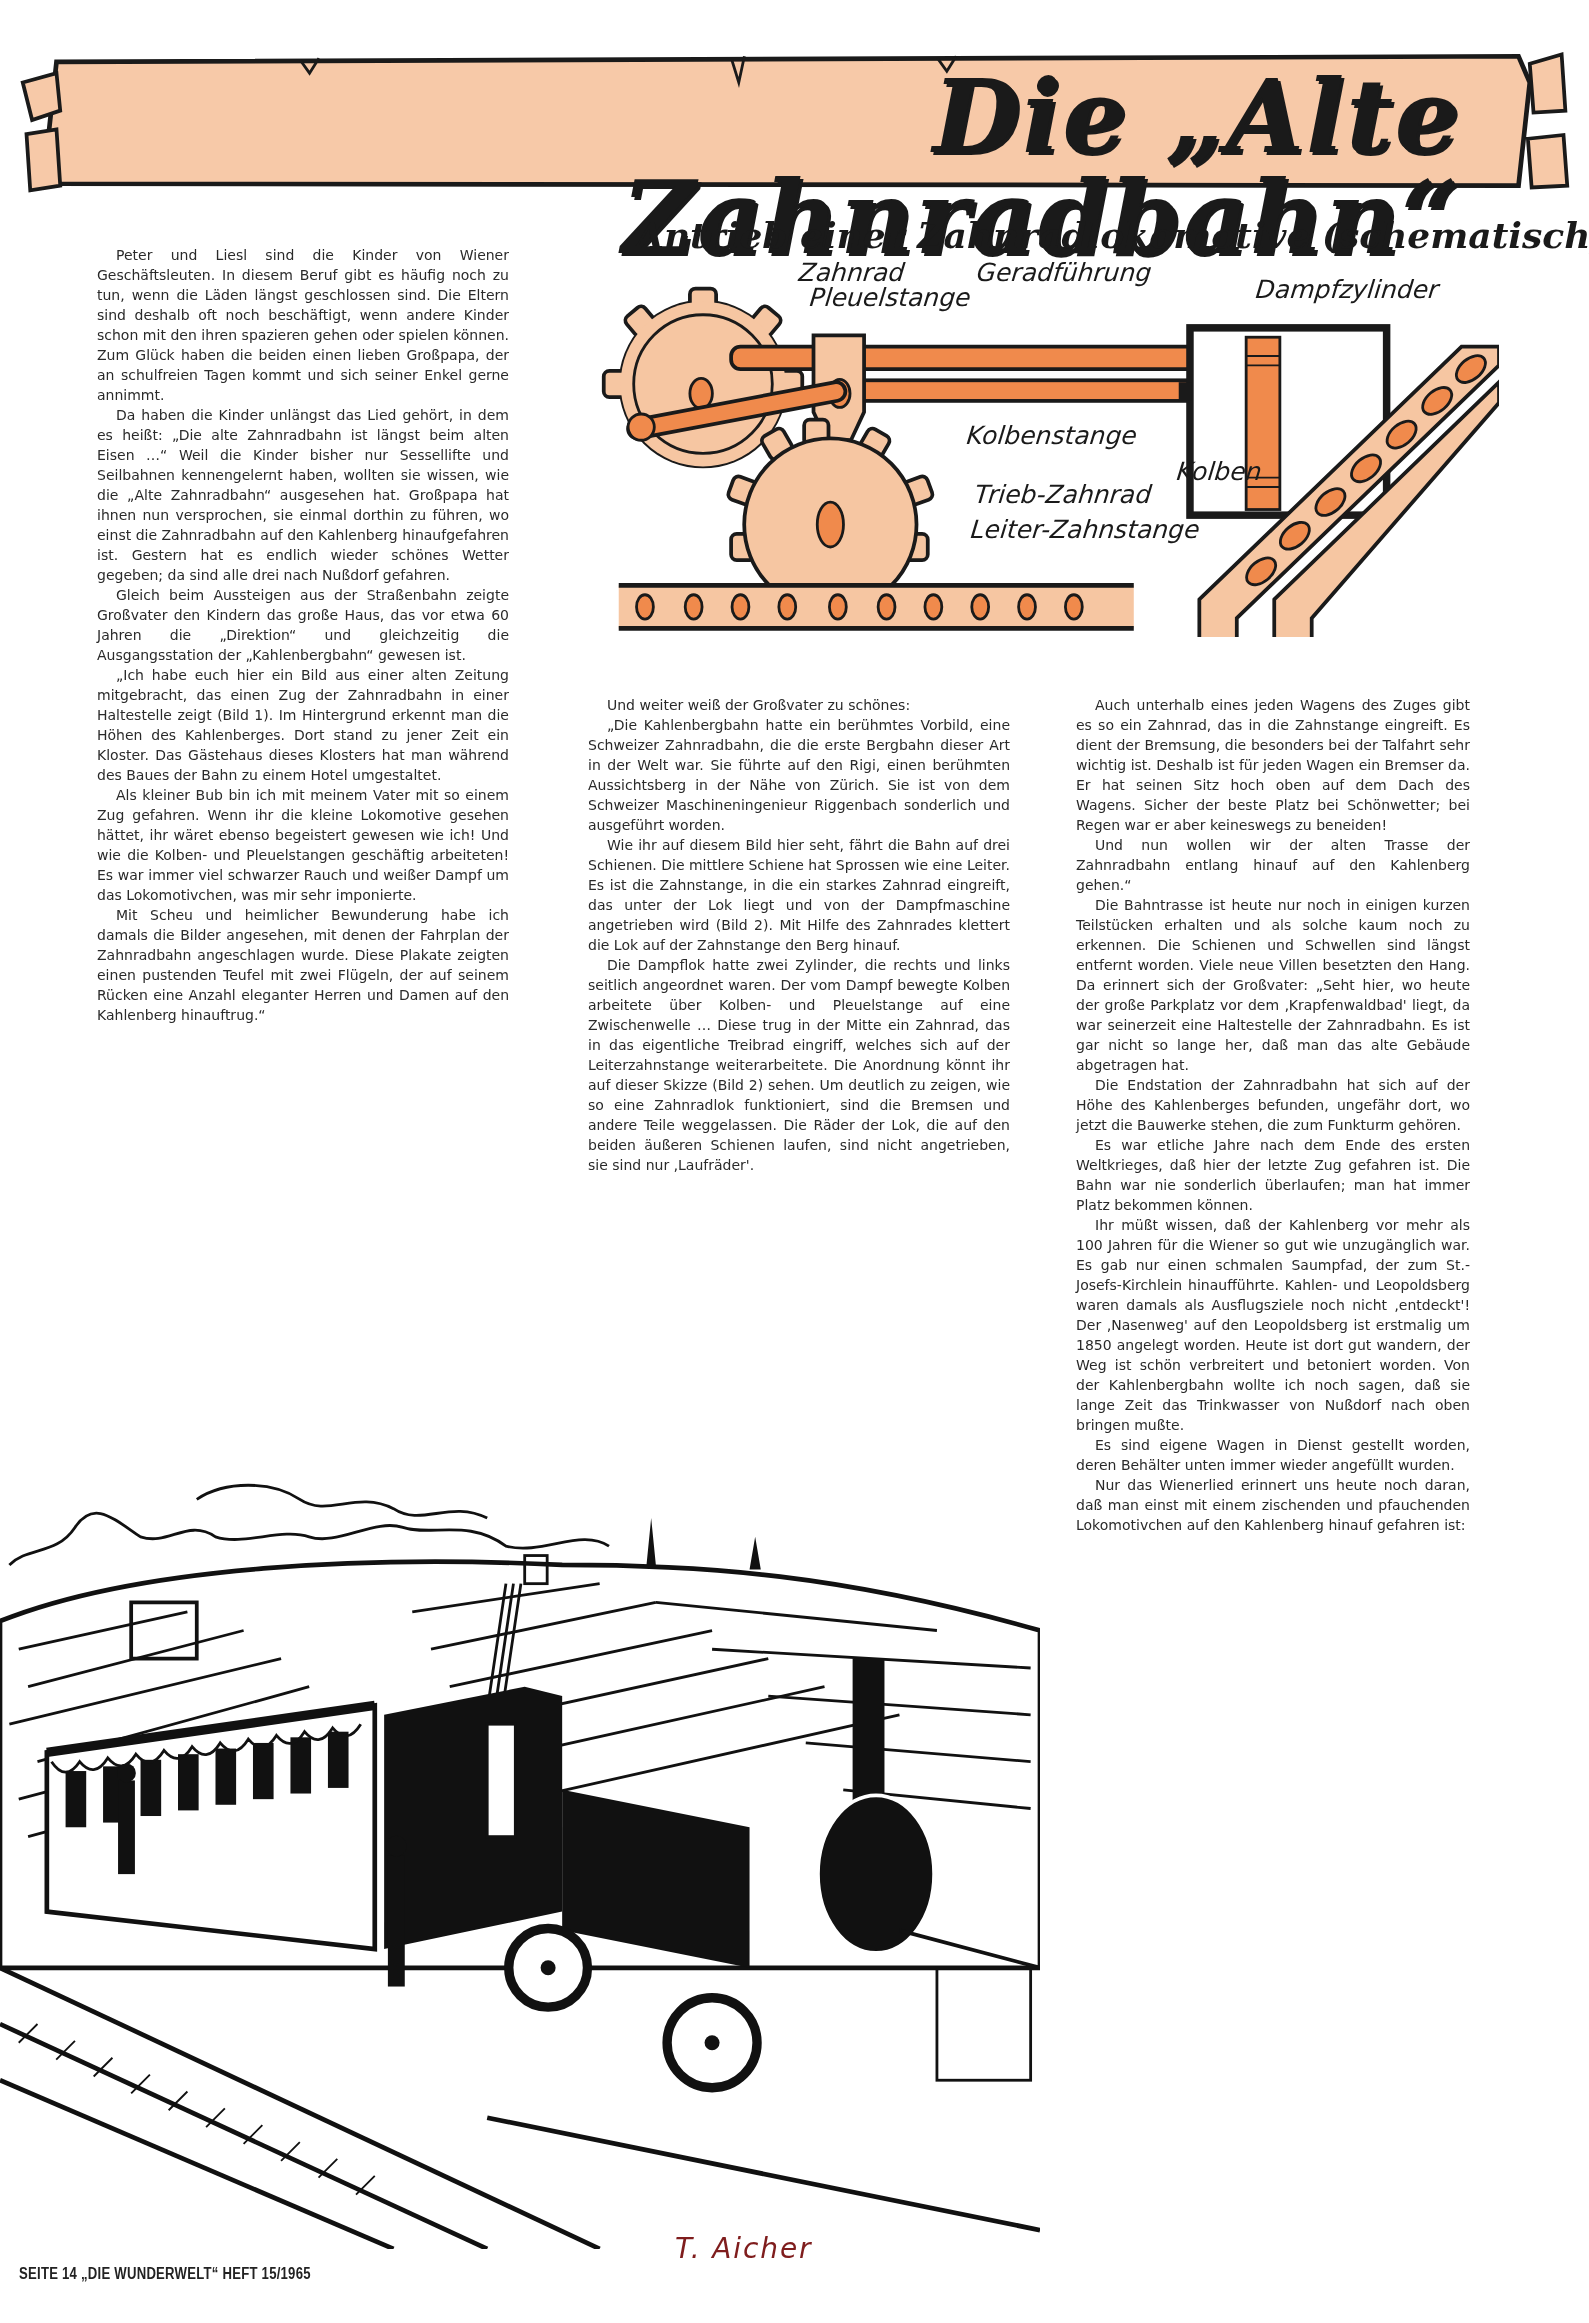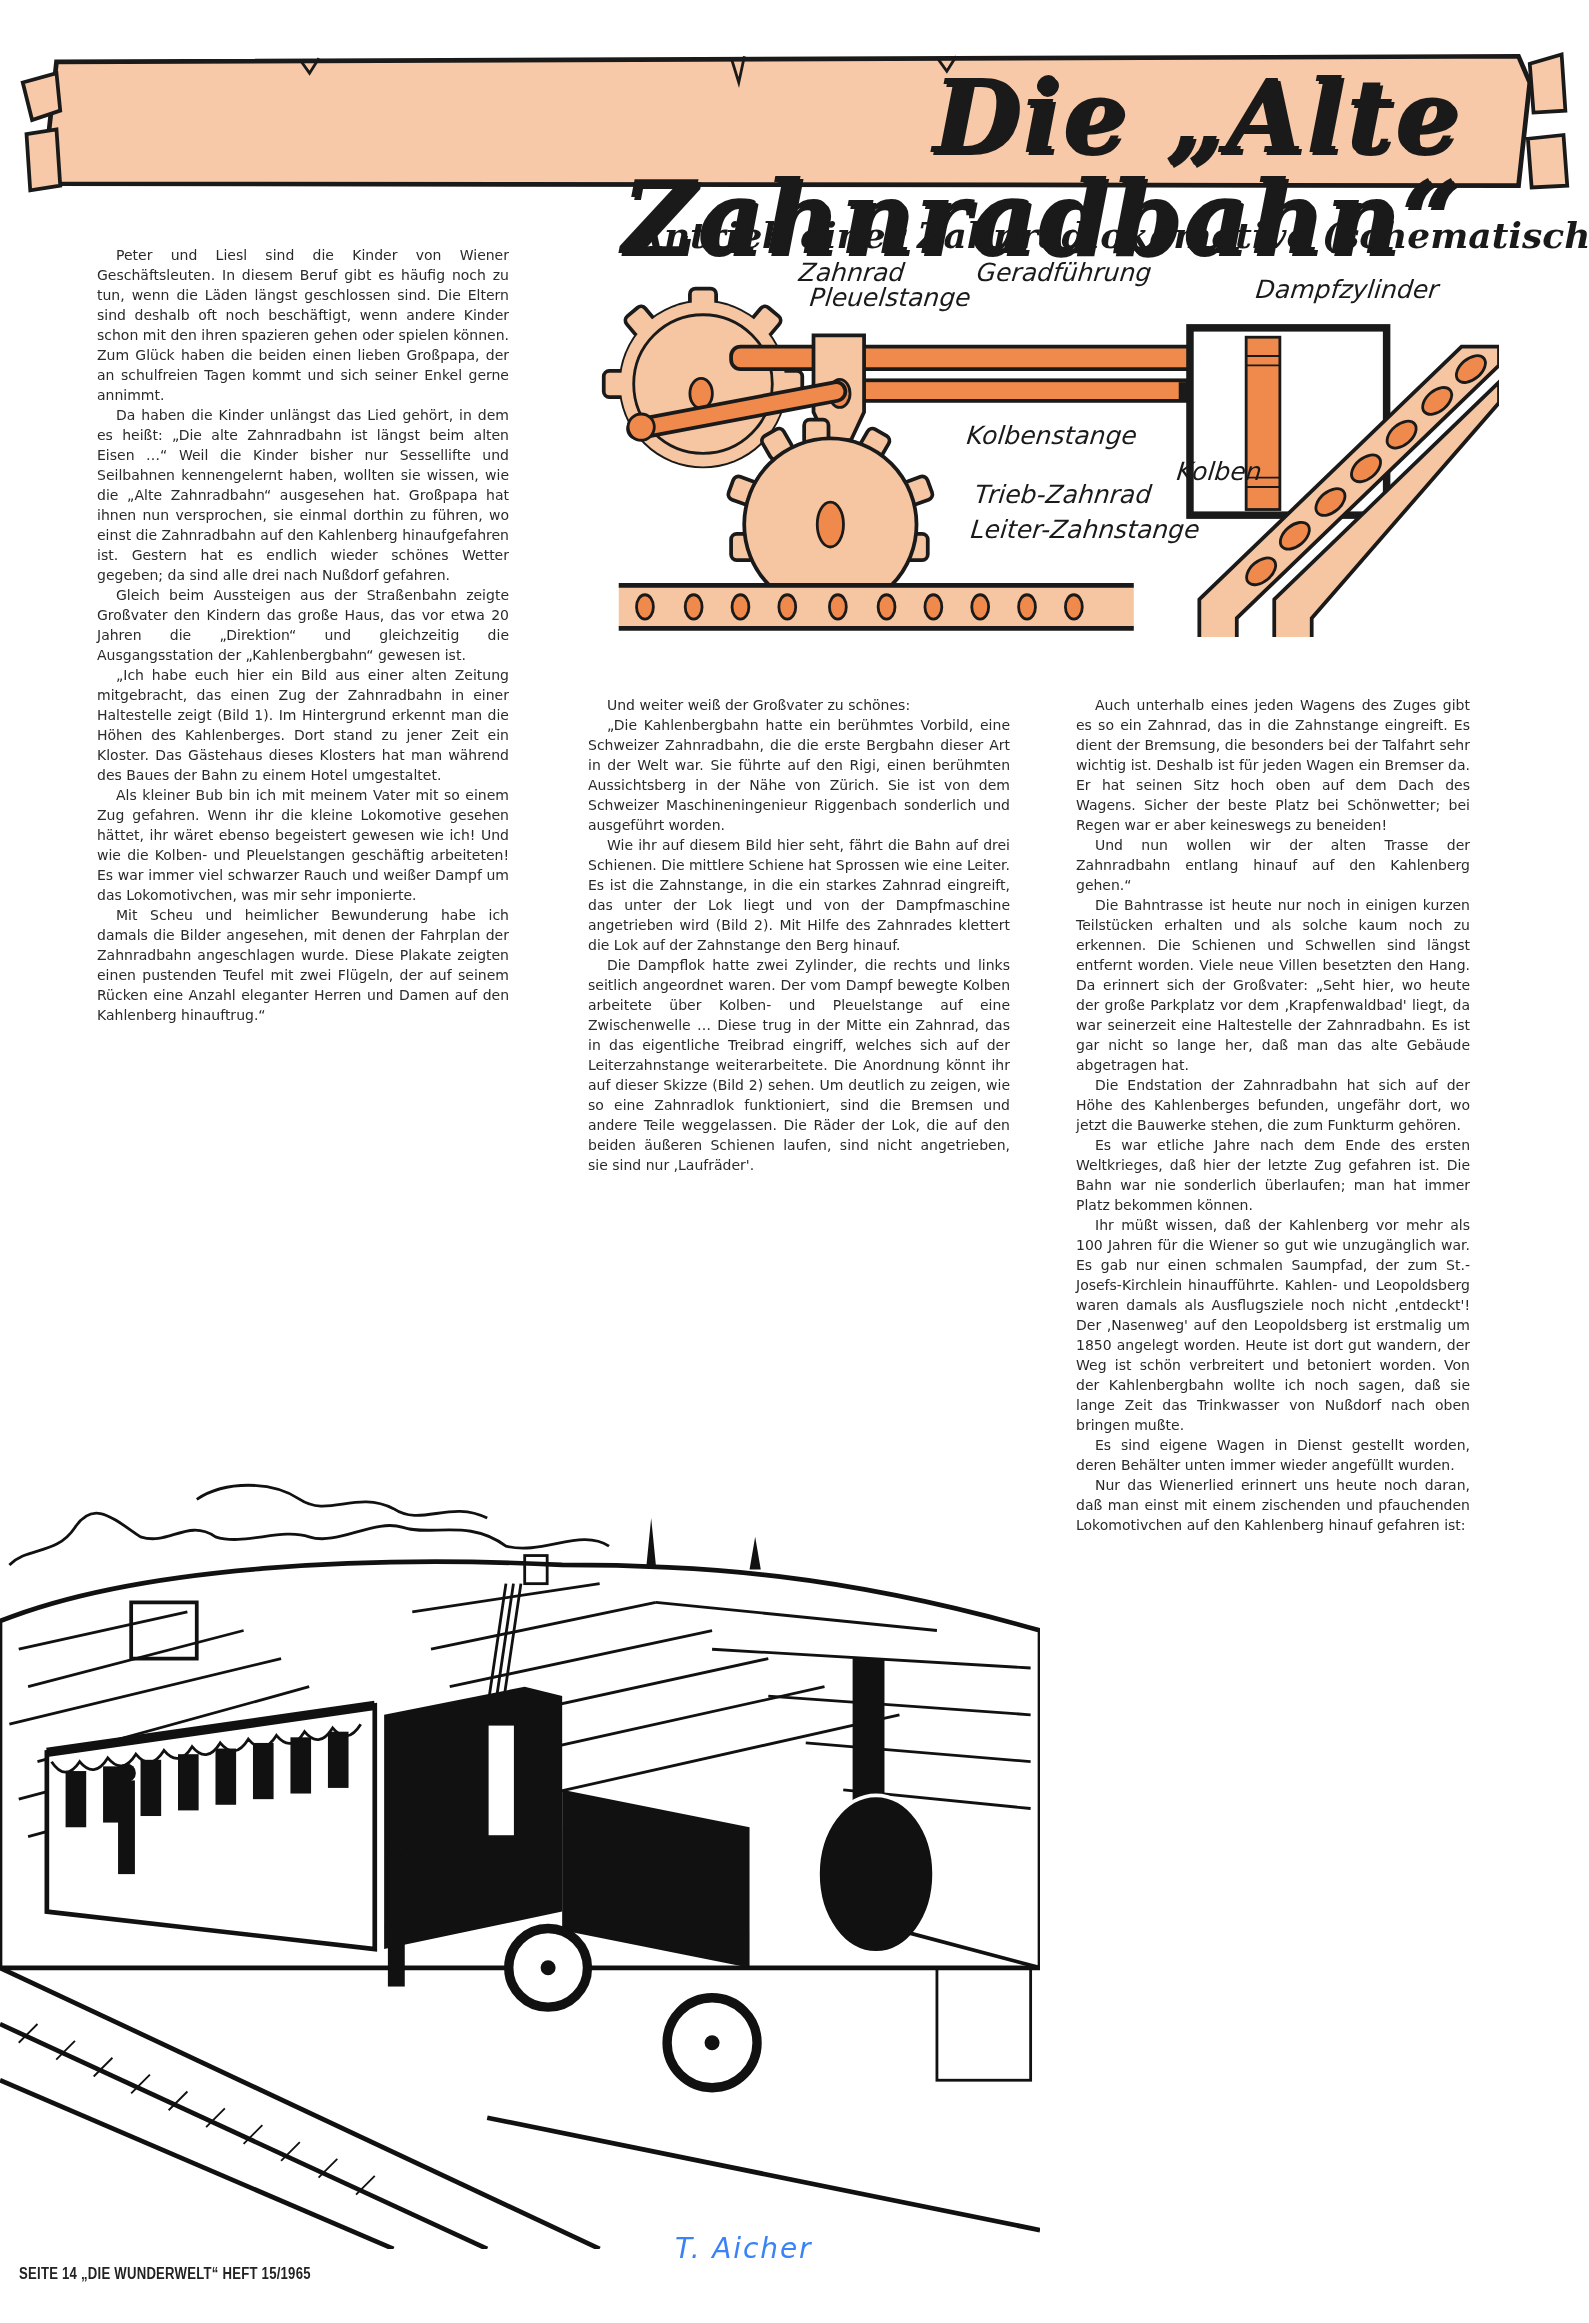--- a/index.html
+++ b/index.html
@@ -19,41 +19,41 @@
   .diagram { position: absolute; left: 600px; top: 206px; width: 899px; height: 431px; }
   .diag-title { position: absolute; left: 36px; top: 7.5px; font-family: "DejaVu Serif", serif;
                 font-style: italic; font-weight: bold; font-size: 36px; color: #1a1a1a; white-space: nowrap; }
   .dlabel { position: absolute; font-family: "DejaVu Sans", sans-serif; font-style: italic;
             font-size: 25px; color: #1a1a1a; white-space: nowrap; transform: skewX(-6deg); }
   .sketch { position: absolute; left: 0; top: 1443px; width: 1040px; height: 806px; }
   .footer { position: absolute; left: 19px; top: 2265px; font-family: "Liberation Sans", sans-serif;
             font-weight: bold; font-size: 16px; letter-spacing: 0.3px; color: #222; transform: scaleX(0.82);
             transform-origin: left; }
   .artist { position: absolute; left: 675px; top: 2232px; font-family: "DejaVu Sans", sans-serif;
-            font-size: 28px; font-style: italic; color: #3b82f6; letter-spacing: 1.9px; }
+            font-size: 28px; font-style: italic; color: #7f1d1d; letter-spacing: 1.9px; }
 </style>
 </head>
 <body>
 
 <div class="banner">
   <svg width="1552" height="150" viewBox="0 0 1656 160">
     <path d="M40 18 L1600 12 L1612 40 L1600 150 L36 148 L30 110 L40 18 Z" fill="#f7c9a8" stroke="#1a1a1a" stroke-width="5"></path>
     <path d="M4 40 L40 30 L44 70 L14 80 Z" fill="#f7c9a8" stroke="#1a1a1a" stroke-width="4"></path>
     <path d="M8 95 L40 90 L44 150 L12 155 Z" fill="#f7c9a8" stroke="#1a1a1a" stroke-width="4"></path>
     <path d="M1612 20 L1646 10 L1650 70 L1616 72 Z" fill="#f7c9a8" stroke="#1a1a1a" stroke-width="4"></path>
     <path d="M1610 100 L1648 96 L1652 150 L1614 152 Z" fill="#f7c9a8" stroke="#1a1a1a" stroke-width="4"></path>
     <path d="M300 16 L310 30 L320 14 M760 14 L768 40 L774 12 M980 14 L990 28 L1000 12" stroke="#1a1a1a" stroke-width="3" fill="none"></path>
   </svg>
   <div class="banner-title">Die „Alte Zahnradbahn“</div>
 </div>
 
 <div class="col" id="col1">
   <p>Peter und Liesl sind die Kinder von Wiener Geschäftsleuten. In diesem Beruf gibt es häufig noch zu tun, wenn die Läden längst geschlossen sind. Die Eltern sind deshalb oft noch beschäftigt, wenn andere Kinder schon mit den ihren spazieren gehen oder spielen können. Zum Glück haben die beiden einen lieben Großpapa, der an schulfreien Tagen kommt und sich seiner Enkel gerne annimmt.</p>
   <p>Da haben die Kinder unlängst das Lied gehört, in dem es heißt: „Die alte Zahnradbahn ist längst beim alten Eisen …“ Weil die Kinder bisher nur Sessellifte und Seilbahnen kennengelernt haben, wollten sie wissen, wie die „Alte Zahnradbahn“ ausgesehen hat. Großpapa hat ihnen nun versprochen, sie einmal dorthin zu führen, wo einst die Zahnradbahn auf den Kahlenberg hinaufgefahren ist. Gestern hat es endlich wieder schönes Wetter gegeben; da sind alle drei nach Nußdorf gefahren.</p>
-  <p>Gleich beim Aussteigen aus der Straßenbahn zeigte Großvater den Kindern das große Haus, das vor etwa 20 Jahren die „Direktion“ und gleichzeitig die Ausgangsstation der „Kahlenbergbahn“ gewesen ist.</p>
+  <p>Gleich beim Aussteigen aus der Straßenbahn zeigte Großvater den Kindern das große Haus, das vor etwa 60 Jahren die „Direktion“ und gleichzeitig die Ausgangsstation der „Kahlenbergbahn“ gewesen ist.</p>
   <p>„Ich habe euch hier ein Bild aus einer alten Zeitung mitgebracht, das einen Zug der Zahnradbahn in einer Haltestelle zeigt (Bild 1). Im Hintergrund erkennt man die Höhen des Kahlenberges. Dort stand zu jener Zeit ein Kloster. Das Gästehaus dieses Klosters hat man während des Baues der Bahn zu einem Hotel umgestaltet.</p>
   <p>Als kleiner Bub bin ich mit meinem Vater mit so einem Zug gefahren. Wenn ihr die kleine Lokomotive gesehen hättet, ihr wäret ebenso begeistert gewesen wie ich! Und wie die Kolben- und Pleuelstangen geschäftig arbeiteten! Es war immer viel schwarzer Rauch und weißer Dampf um das Lokomotivchen, was mir sehr imponierte.</p>
   <p>Mit Scheu und heimlicher Bewunderung habe ich damals die Bilder angesehen, mit denen der Fahrplan der Zahnradbahn angeschlagen wurde. Diese Plakate zeigten einen pustenden Teufel mit zwei Flügeln, der auf seinem Rücken eine Anzahl eleganter Herren und Damen auf den Kahlenberg hinauftrug.“</p>
 </div>
 
 <div class="diagram">
   <svg width="899" height="431" viewBox="0 0 960 460" style="position:absolute;left:0;top:0">
 
     <g>
       <circle cx="110" cy="190" r="88" fill="#f6c6a2" stroke="#1a1a1a" stroke-width="4"></circle>

